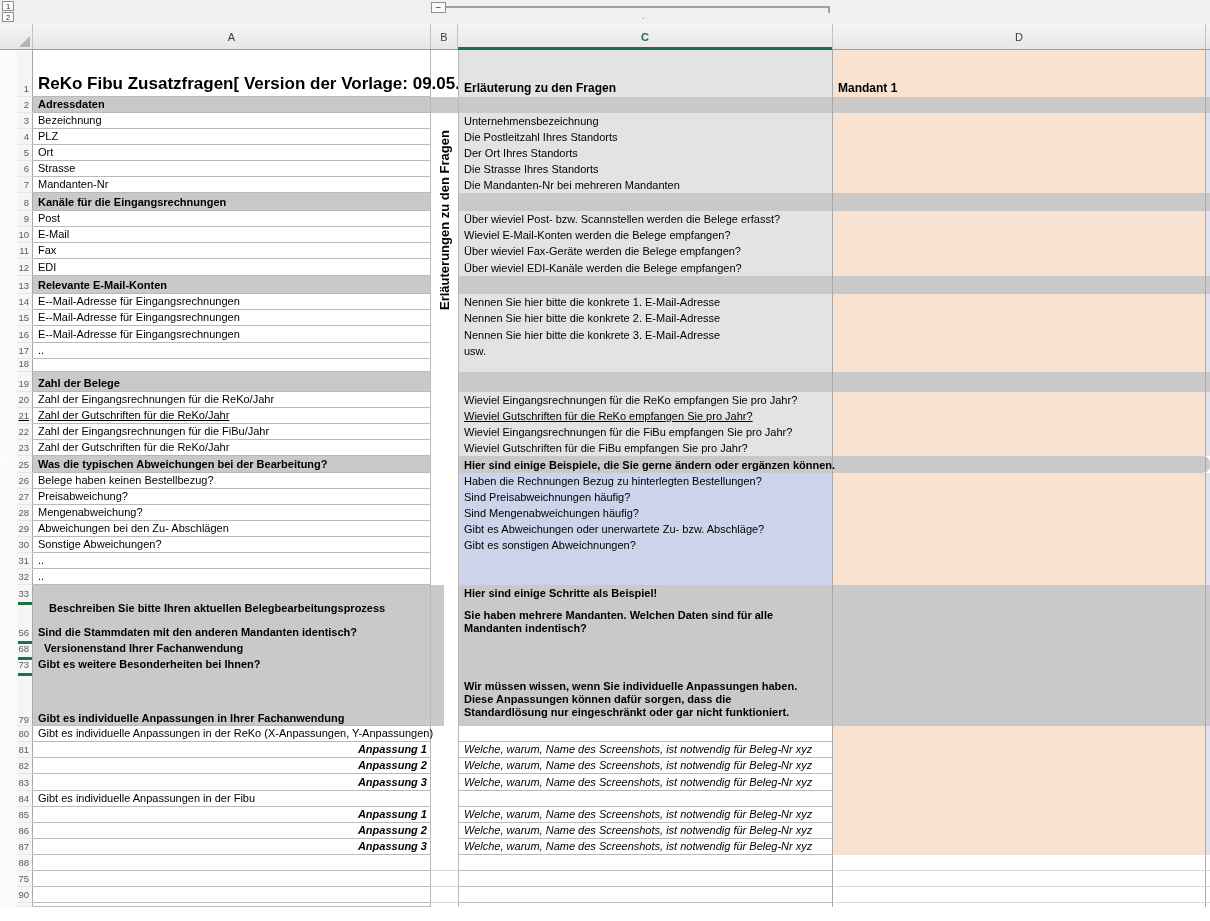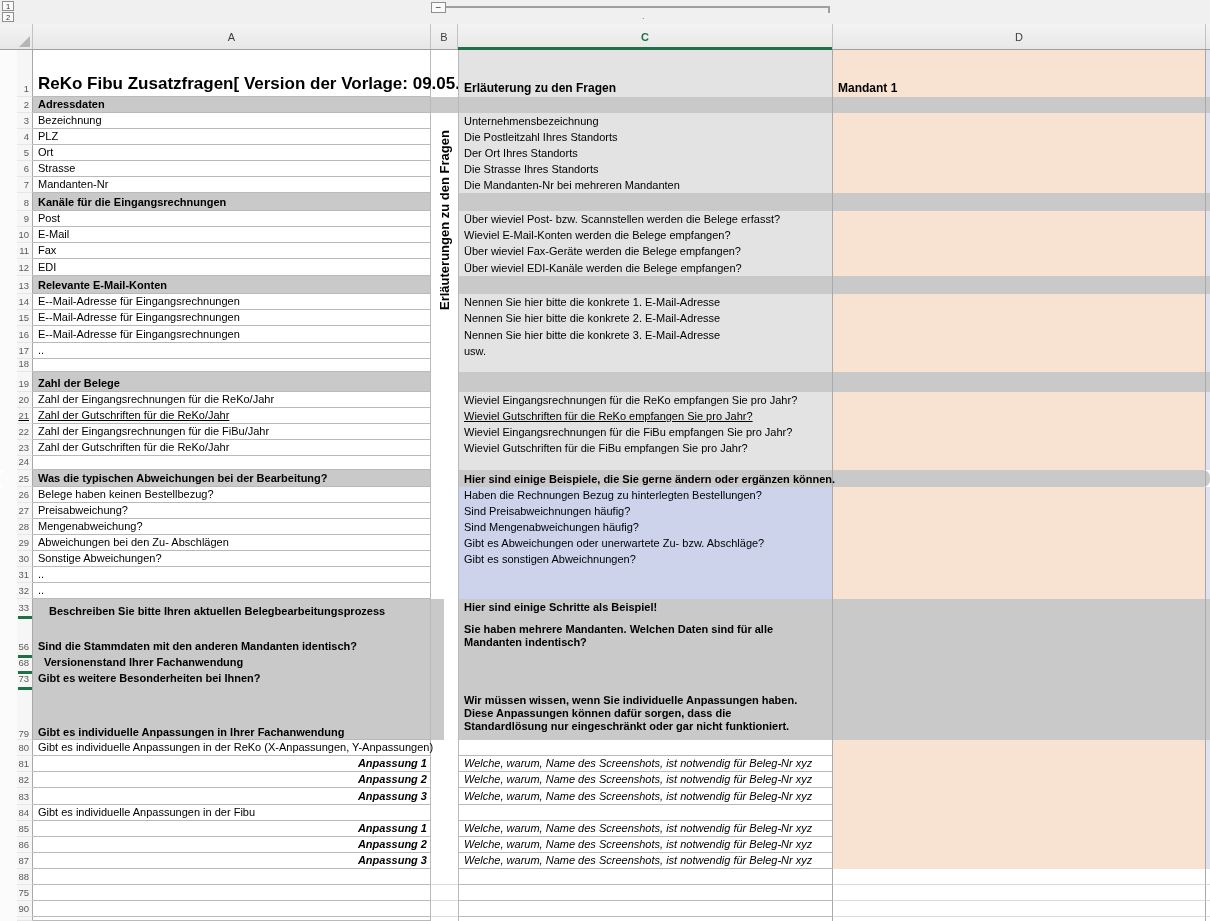--- a/index.html
+++ b/index.html
@@ -283,29 +283,20 @@
       </div>
       <div class="row" style="height: 16px;">
         <div class="g"></div>
         <div class="num">23</div>
         <div class="ca">Zahl der Gutschriften für die ReKo/Jahr</div>
         <div class="cb"></div>
         <div class="cc bgL">Wieviel Gutschriften für die FiBu empfangen Sie pro Jahr?</div>
         <div class="cd bgPeach"></div>
         <div class="ce bgTint"></div>
       </div>
-      <div class="row" style="height: 14px;">
-        <div class="g"></div>
-        <div class="num">24</div>
-        <div class="ca"></div>
-        <div class="cb"></div>
-        <div class="cc bgL"></div>
-        <div class="cd bgPeach"></div>
-        <div class="ce bgTint"></div>
-      </div>
       <div class="row" style="height: 17px; border-radius: 7px;">
         <div class="g"></div>
         <div class="num">25</div>
         <div class="ca bgGray bold">Was die typischen Abweichungen bei der Bearbeitung?</div>
         <div class="cb"></div>
         <div class="cc bgGray bold">Hier sind einige Beispiele, die Sie gerne ändern oder ergänzen können.</div>
         <div class="cd bgGray"></div>
         <div class="ce bgGray"></div>
       </div>
       <div class="row" style="height: 16px;">
@@ -378,21 +369,21 @@
           <div class="gline" style="top: 17px;"></div>
           <div class="bnum" style="top: 42px;">56</div>
           <div class="gline" style="top: 56px;"></div>
           <div class="bnum" style="top: 58px;">68</div>
           <div class="gline" style="top: 72px;"></div>
           <div class="bnum" style="top: 74px;">73</div>
           <div class="gline" style="top: 88px;"></div>
           <div class="bnum" style="top: 129px;">79</div>
         </div>
         <div class="ca rel bgGray">
-          <div class="babs" style="top: 6px; padding-left: 11px;">Beschreiben Sie bitte Ihren aktuellen Belegbearbeitungsprozess</div>
+          <div class="babs" style="top: 17px; padding-left: 11px;">Beschreiben Sie bitte Ihren aktuellen Belegbearbeitungsprozess</div>
           <div class="babs" style="top: 41px;">Sind die Stammdaten mit den anderen Mandanten identisch?</div>
           <div class="babs" style="top: 57px; margin-left: 6px;">Versionenstand Ihrer Fachanwendung</div>
           <div class="babs" style="top: 73px;">Gibt es weitere Besonderheiten bei Ihnen?</div>
           <div class="babs" style="top: 127px;">Gibt es individuelle Anpassungen in Ihrer Fachanwendung</div>
         </div>
         <div class="cb bhalf"></div>
         <div class="cc rel bgGray">
           <div class="babs wrapit" style="top: 2px; max-width: 366px;">Hier sind einige Schritte als Beispiel!</div>
           <div class="babs wrapit" style="top: 24px; max-width: 352px;">Sie haben mehrere Mandanten. Welchen Daten sind für alle Mandanten indentisch?</div>
           <div class="babs wrapit" style="top: 95px; max-width: 352px;">Wir müssen wissen, wenn Sie individuelle Anpassungen haben. Diese Anpassungen können dafür sorgen, dass die Standardlösung nur eingeschränkt oder gar nicht funktioniert.</div>

